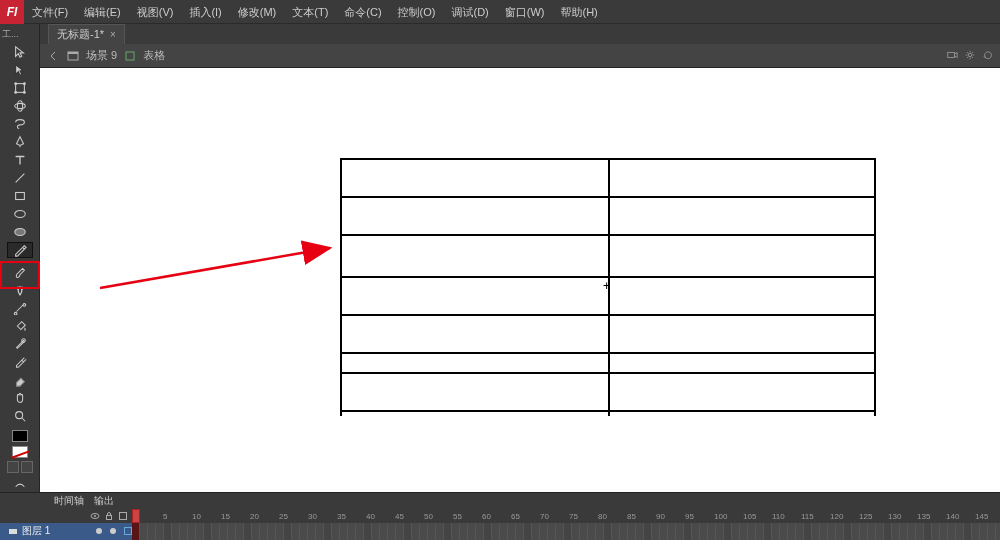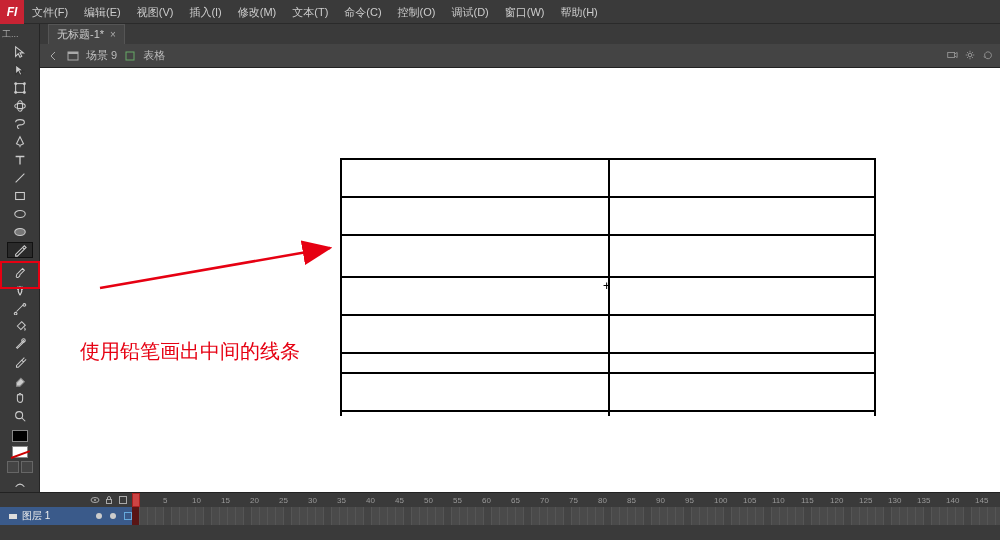--- a/index.html
+++ b/index.html
@@ -281,26 +281,29 @@
       <div class="crosshair" style="left:563px; top:211px;">+</div>
 
       <svg class="annotation-arrow" style="left:40px; top:130px; width:260px; height:100px;" viewBox="0 0 260 100">
         <defs>
             <marker id="ah" markerWidth="12" markerHeight="10" refX="11" refY="5" orient="auto">
               <path d="M0 0 L12 5 L0 10 Z" fill="#e60012"></path>
             </marker>
           </defs>
         <line x1="20" y1="90" x2="250" y2="50" stroke="#e60012" stroke-width="2.5" marker-end="url(#ah)"></line>
       </svg>
-      <div class="annotation-text" style="left:40px; top:270px;">使用铅笔画出中间的线条</div>
     </div>
   </div>
 </div>
 
 <div class="bottom">
+  <div class="panel-tabs">
+    <span class="panel-tab">时间轴</span>
+    <span class="panel-tab">输出</span>
+  </div>
   <div class="timeline-header">
     <div class="layer-gutter">
       <svg class="tiny-icon" viewBox="0 0 10 10">
           <ellipse cx="5" cy="5" rx="4" ry="2.5" stroke="#aaa" fill="none"></ellipse>
           <circle cx="5" cy="5" r="1" fill="#aaa"></circle>
         </svg>
       <svg class="tiny-icon" viewBox="0 0 10 10">
           <rect x="2.5" y="4.5" width="5" height="4" stroke="#aaa" fill="none"></rect>
           <path d="M3.5 4.5 L3.5 3 a1.5 1.5 0 0 1 3 0 L6.5 4.5" stroke="#aaa" fill="none"></path>
         </svg>

